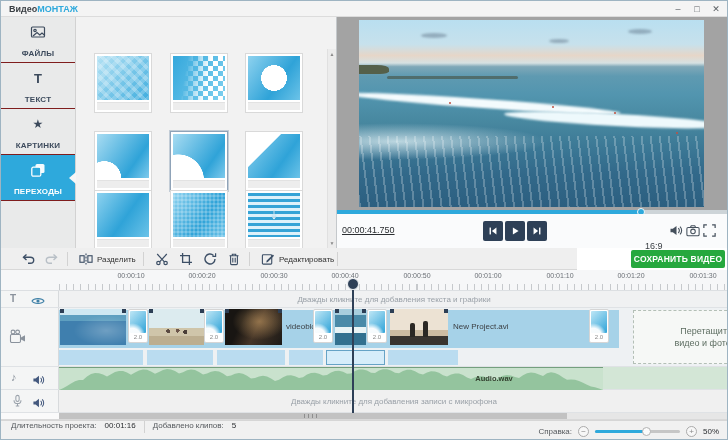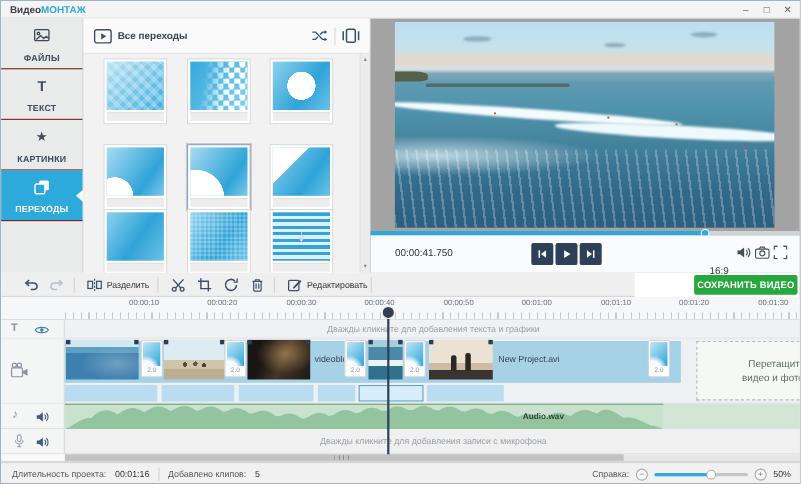--- a/index.html
+++ b/index.html
@@ -59,21 +59,21 @@
   .reef { position:absolute; left:8%; top:30%; width:38%; height:3px; background:#4a5a50; border-radius:2px; opacity:.7; }
   .wave1 { position:absolute; left:-4%; top:42%; width:80%; height:9px; background:#f4fbfd; border-radius:50%; transform:rotate(4deg); filter:blur(1px); }
   .wave2 { position:absolute; left:42%; top:50%; width:65%; height:12px; background:#eef9fc; border-radius:50%; transform:rotate(3deg); filter:blur(1px); }
   .foam { position:absolute; left:0; top:62%; width:100%; height:38%; background:repeating-linear-gradient(83deg,rgba(255,255,255,.30) 0 2px,rgba(255,255,255,0) 2px 9px); opacity:.8; }
   .foam2 { position:absolute; left:0; top:55%; width:55%; height:20%; background:radial-gradient(ellipse at 20% 50%,rgba(230,245,248,.75),transparent 70%); }
   .swimmer { position:absolute; width:2px; height:2px; background:#c05040; border-radius:50%; }
   .progress { position:absolute; left:0; top:193px; width:392px; height:4px; background:#cdd4d8; cursor:pointer; }
   .progress .fill { position:absolute; left:0; top:0; height:4px; background:#2ea9dc; }
   .progress .handle { position:absolute; top:-2px; width:8px; height:8px; border-radius:50%; background:#2ea9dc; border:1px solid #f2f6f8; }
   .pcontrols { position:absolute; left:0; top:197px; width:392px; height:34px; background:#fafbfc; }
-  .ptime { position:absolute; left:22px; top:11px; font-size:9px; color:#2b2e31; }
+  .ptime { position:absolute; left:5px; top:11px; font-size:9px; color:#2b2e31;text-decoration:underline; }
   .pbtn { position:absolute; top:7px; width:20px; height:20px; background:#2e4057; border-radius:2px; color:#fff; cursor:pointer; text-align:center; }
   .pbtn svg { margin-top:4px; }
   .paspect { position:absolute; top:11px; font-size:9px; color:#3a3f44;margin-top:16px; }
   .picon { position:absolute; top:9px; color:#45505c; cursor:pointer; }
 
   
   .toolbar { left:0; top:247px; width:576px; height:22px; background:#efefef; border-bottom:1px solid #d8d8d8; }
   .tb-icon { position:absolute; top:4px; color:#3d4f66; cursor:pointer; }
   .tb-icon.disabled { color:#b8bfc6; cursor:default; }
   .tb-sep { position:absolute; top:4px; width:1px; height:14px; background:#d2d2d2; }
@@ -116,21 +116,21 @@
   .hs-left { position:absolute; left:0; top:0; width:58px; height:6px; background:#fafafa; }
   .hs-thumb { position:absolute; left:58px; top:0; width:508px; height:6px; background:#c2c2c2; cursor:pointer; }
   .hs-grip { position:absolute; left:245px; top:1px; width:14px; height:4px; background:repeating-linear-gradient(90deg,#8e8e8e 0 1px,transparent 1px 4px); }
 
   
   .playhead-line { left:351px; top:283px; width:2px; height:129px; background:#2e4057; z-index:30; }
   .playhead-knob { left:346px; top:277px; width:12px; height:12px; border-radius:50%; background:#2e4057; border:1px solid #eef1f3; z-index:31; cursor:grab; }
 
   
   .statusbar { left:0; top:419px; width:728px; height:21px; background:#f1f1f1; border-top:1px solid #d6d6d6; }
-  .sb-left { position:absolute; left:10px; top:0; height:20px; display:flex; align-items:center; gap:8px; }
+  .sb-left { position:absolute; left:10px; top:0; height:20px; display:flex; gap:8px; }
   .sb-left .lbl { font-size:8px; color:#55595d; }
   .sb-left .val { font-size:8px; color:#2b2e31; }
   .sb-sep { width:1px; height:12px; background:#d2d2d2; }
   .sb-right { position:absolute; right:10px; top:0; height:20px; display:flex; align-items:center; gap:6px; }
   .zoom-btn { width:11px; height:11px; border:1px solid #ababab; border-radius:50%; color:#8a8a8a; font-size:8px; line-height:9px; text-align:center; cursor:pointer; background:#f7f7f7; }
   .slider { position:relative; width:85px; height:11px; cursor:pointer; }
   .slider .track { position:absolute; left:0; top:4px; width:85px; height:3px; background:#c6c6c6; border-radius:2px; }
   .slider .fill { position:absolute; left:0; top:4px; width:52px; height:3px; background:#2ea9dc; border-radius:2px; }
   .slider .knob { position:absolute; left:47px; top:1px; width:9px; height:9px; border-radius:50%; background:#fbfbfb; border:1px solid #b2b2b2; }
   .sb-right .zoomval { font-size:8px; color:#2b2e31; }
@@ -173,43 +173,20 @@
         <svg width="16" height="16" viewBox="0 0 16 16" fill="none" stroke="currentColor" stroke-width="1.3">
             <rect x="5.5" y="2" width="9" height="9" rx="1.5" fill="currentColor" stroke="none" opacity=".95"></rect>
             <rect x="1.8" y="5.2" width="9" height="9" rx="1.5" fill="#2ea9dc"></rect>
           </svg>
       </span>
       <span class="si-label">ПЕРЕХОДЫ</span>
     </div>
   </div>
 
   <div class="abs tpanel">
-    <div class="tpanel-header">
-      <span class="hdr-icon" style="left:9px;top:9px">
-        <svg width="17" height="14" viewBox="0 0 17 14" fill="none" stroke="currentColor" stroke-width="1.3">
-            <rect x="1" y="1" width="15" height="12" rx="2"></rect>
-            <path d="M7 4.2 v5.6 l4.6 -2.8 z" fill="currentColor" stroke="none"></path>
-          </svg>
-      </span>
-      <span class="tpanel-title">Все переходы</span>
-      <span class="hdr-icon" style="left:207px">
-        <svg width="15" height="15" viewBox="0 0 15 15" fill="none" stroke="currentColor" stroke-width="1.3">
-            <path d="M1 4.2 h2.8 l6.4 6.6 h2.3"></path>
-            <path d="M1 10.8 h2.8 l2.2-2.3 M8 6.4 l2.2-2.2 h2.3"></path>
-            <path d="M12 2.5 l2.5 1.7 -2.5 1.7 z M12 9.1 l2.5 1.7 -2.5 1.7 z" fill="currentColor" stroke="none"></path>
-          </svg>
-      </span>
-      <div class="vsep" style="left:228px;top:8px;height:16px"></div>
-      <span class="hdr-icon" style="left:234px">
-        <svg width="18" height="15" viewBox="0 0 18 15" fill="none" stroke="currentColor" stroke-width="1.4">
-            <rect x="5" y="1.5" width="8" height="12" rx="1.5"></rect>
-            <path d="M2 3.5 v8 M16 3.5 v8"></path>
-          </svg>
-      </span>
-    </div>
 
     <div class="tthumb" style="left:18px;top:36px">
       <div class="timg v-checker"></div>
         <div class="tstrip"></div>
     </div>
     <div class="tthumb" style="left:94px;top:36px">
       <div class="timg v-dissolve"></div>
         <div class="tstrip"></div>
     </div>
     <div class="tthumb" style="left:169px;top:36px">

